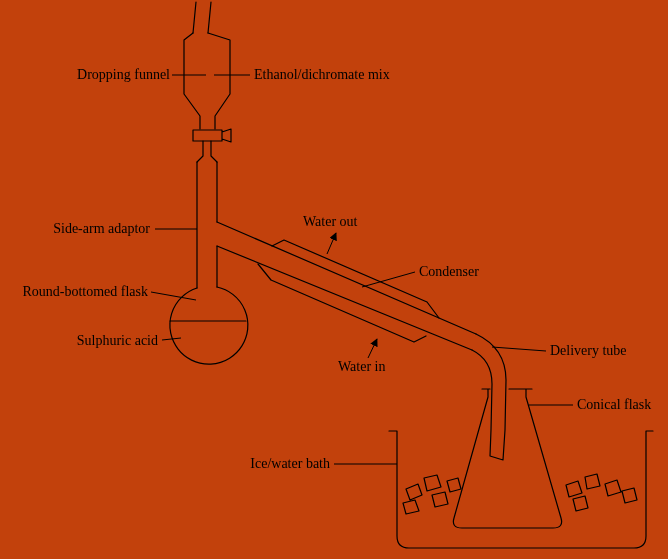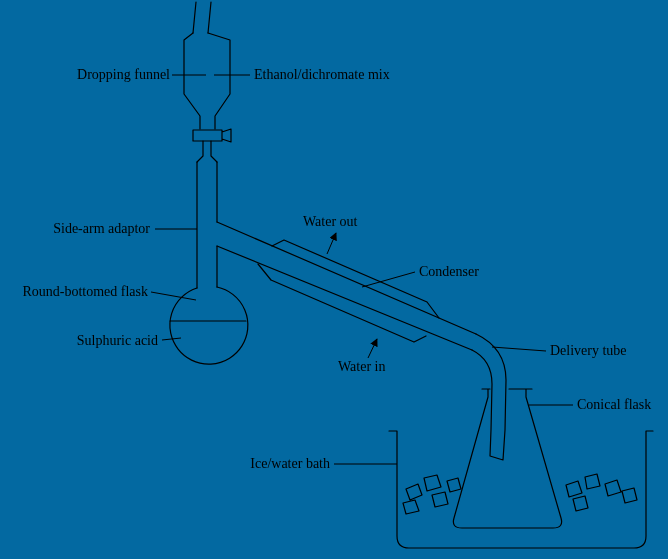--- a/index.html
+++ b/index.html
@@ -4,21 +4,21 @@
 <style>
   html, body {
     margin: 0;
     padding: 0;
     background: #ffffff;
   }
   .stage {
     position: relative;
     width: 668px;
     height: 559px;
-    background: #0369a1;
+    background: #c2410c;
     overflow: hidden;
     text-align: center;
   }
   svg {
     display: block;
   }
   .line {
     stroke: #000000;
     stroke-width: 1.2;
     fill: none;

